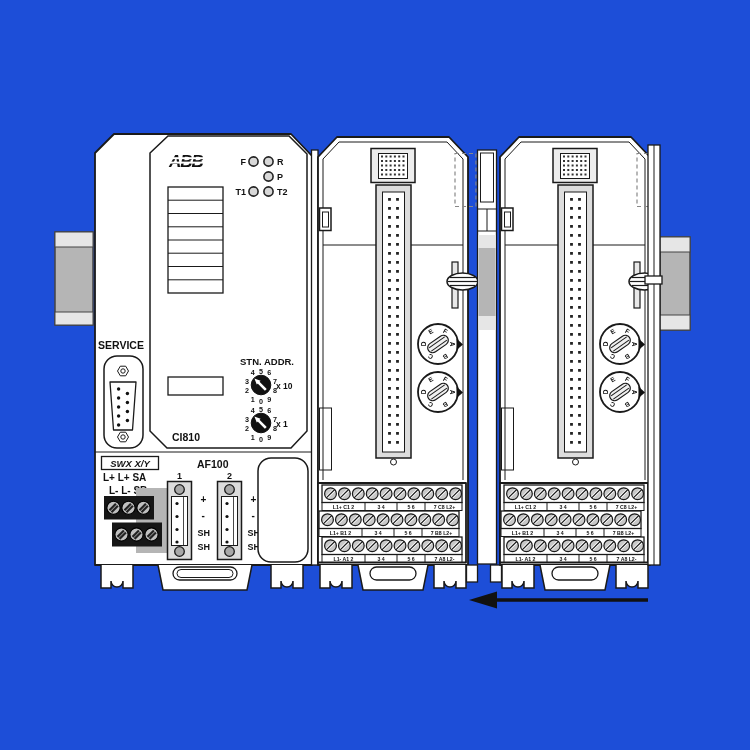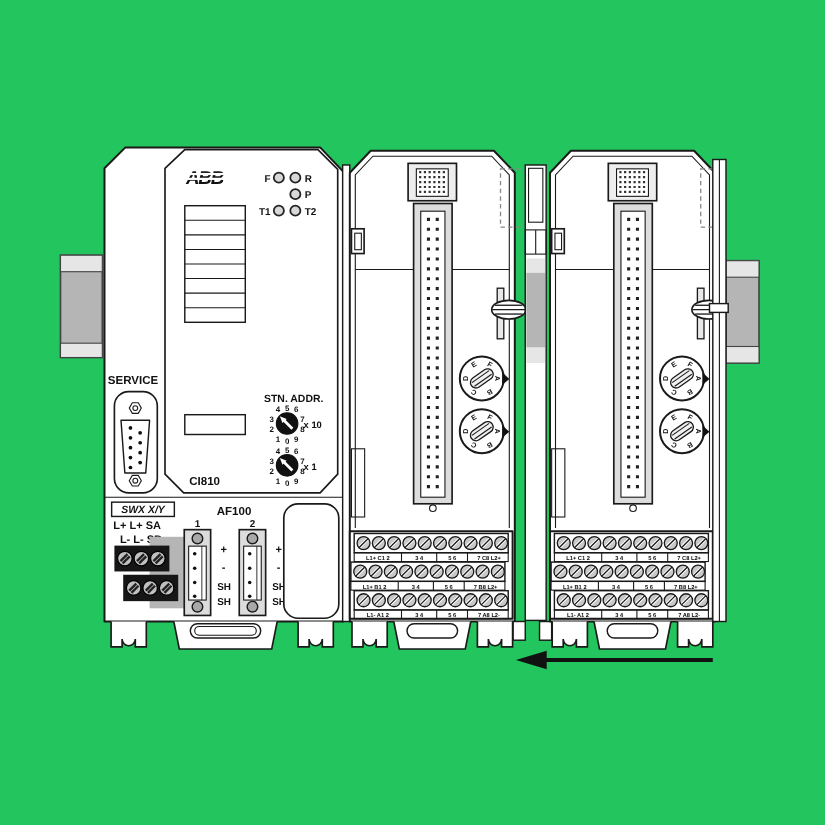--- a/index.html
+++ b/index.html
@@ -1,16 +1,16 @@
 <!DOCTYPE html>
 <html><head>
 <meta charset="utf-8">
 <style>
   html,body{margin:0;padding:0;background:#fff;}
-  .stage{width:750px;height:750px;position:relative;background:#22c55e;overflow:hidden;}
+  .stage{width:750px;height:750px;position:relative;background:#1d4ed8;overflow:hidden;}
   svg{display:block;}
   svg text{font-family:"Liberation Sans", sans-serif;fill:#111;}
   .t{font-weight:bold;}
   .it{font-style:italic;}
   .mid{text-anchor:middle;}
   .end{text-anchor:end;}
   .t5{font-size:5.2px;}
   .t65{font-size:6.5px;}
   .t7{font-size:7.2px;}
   .t85{font-size:8.5px;}

